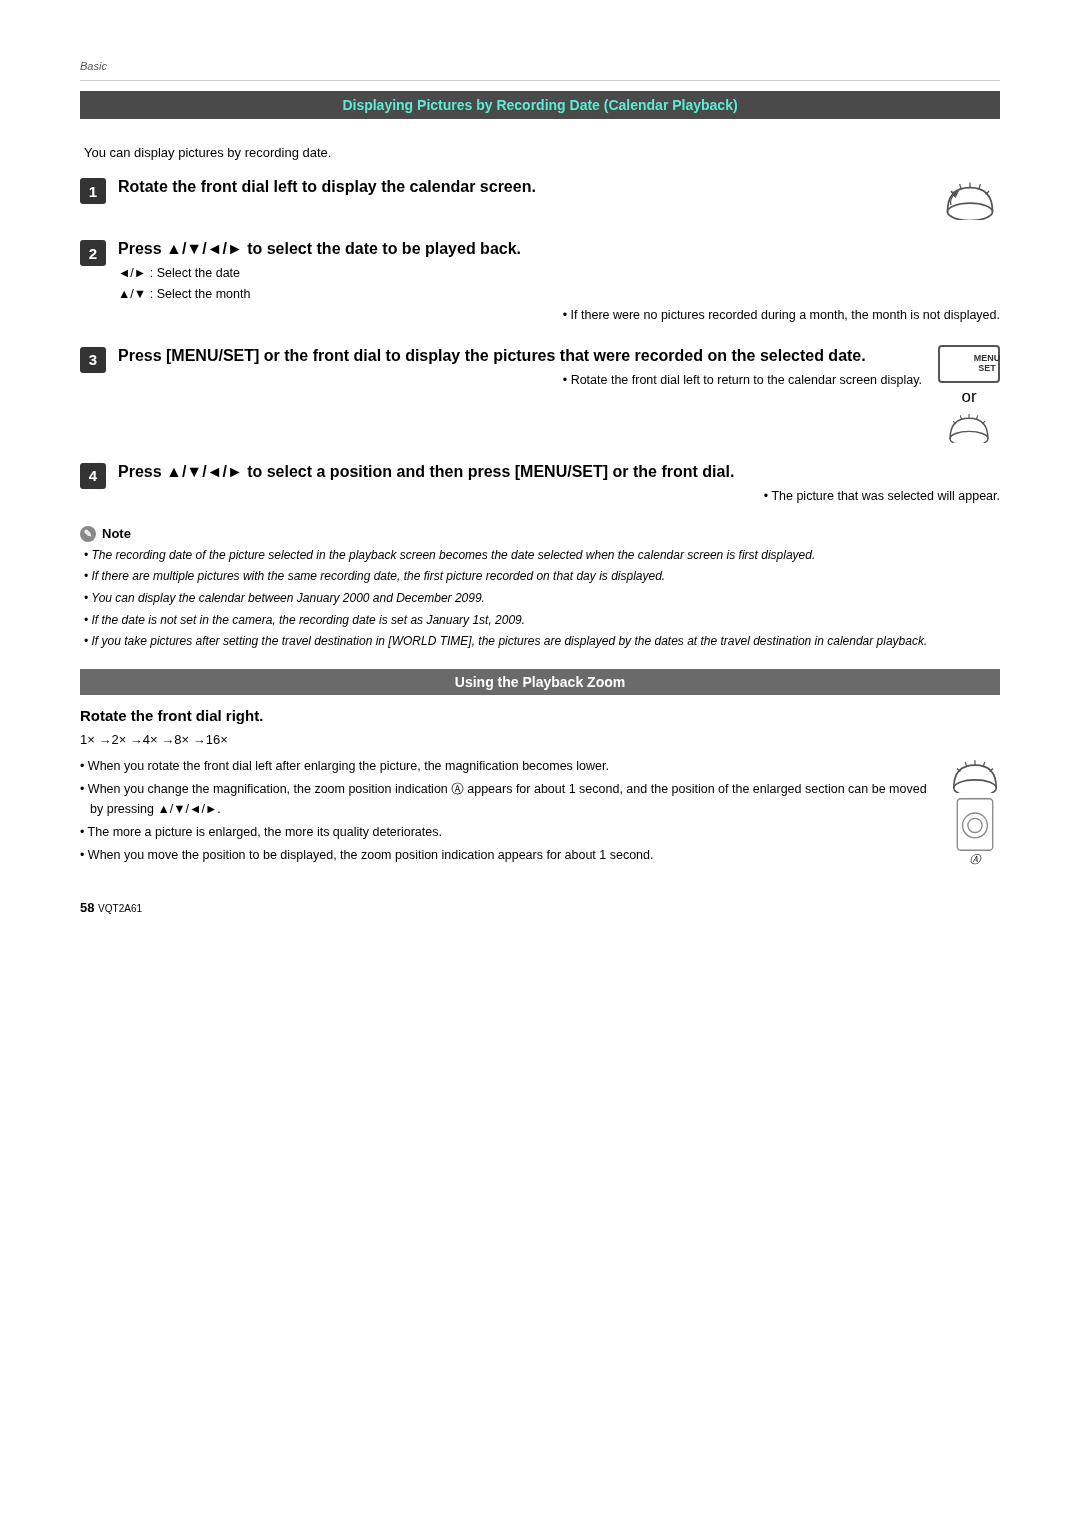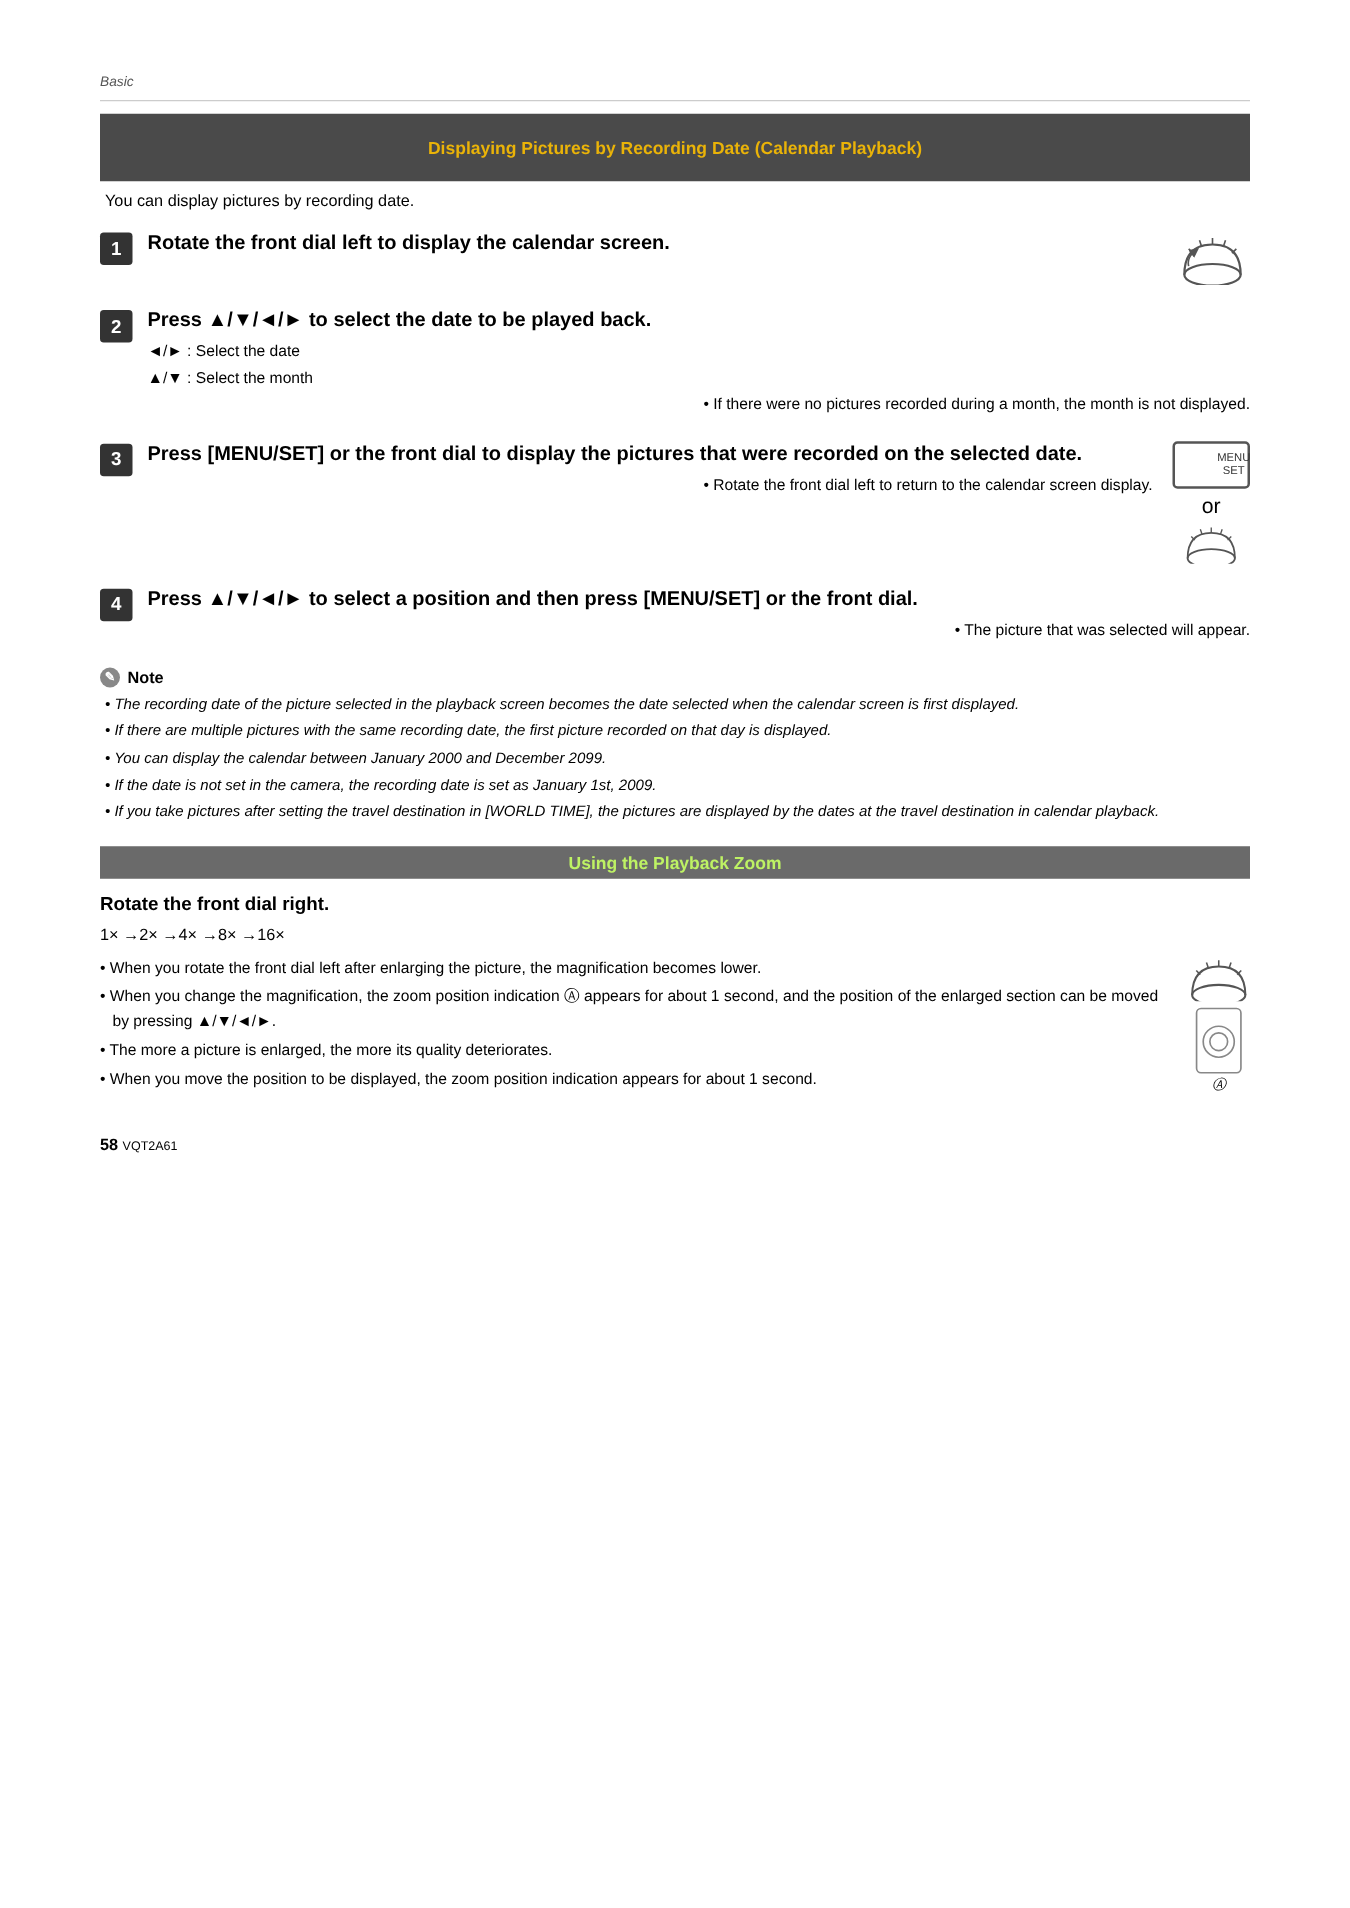--- a/index.html
+++ b/index.html
@@ -20,26 +20,26 @@
 
     .page-label {
       font-style: italic;
       font-size: 11px;
       color: #555;
       margin-bottom: 8px;
     }
 
     .section-header {
       background-color: #4a4a4a;
-      color: #eab308;
+      color: #5eead4;
       text-align: center;
       font-weight: bold;
       font-size: 14px;
-      padding: 19px 16px;
-      margin-bottom: 8px;
+      padding: 6px 16px;
+      margin-bottom: 26px;
     }
 
     .intro-text {
       font-size: 13px;
       margin-bottom: 16px;
       margin-left: 4px;
     }
 
     .step-block {
       display: flex;
@@ -101,21 +101,21 @@
 
     .menu-icon-box {
       width: 62px;
       height: 38px;
       border: 2px solid #555;
       border-radius: 4px;
       display: flex;
       align-items: center;
       justify-content: center;
       font-size: 9px;
-      font-weight: normal;
+      font-weight: bold;
       text-align: center;
       line-height: 1.1;
       color: #333;
       padding-left: 36px;
     }
 
     .or-text {
       font-size: 17px;
       margin: 4px 0;
     }
@@ -154,21 +154,21 @@
     }
 
     .note-list p {
       margin-bottom: 3px;
       padding-left: 10px;
       text-indent: -10px;
     }
 
     .section-header-2 {
       background-color: #6a6a6a;
-      color: #bef264;
+      color: #ffffff;
       text-align: center;
       font-weight: bold;
       font-size: 14px;
       padding: 5px 16px;
       margin-bottom: 12px;
     }
 
     .subsection-title {
       font-weight: bold;
       font-size: 15px;

